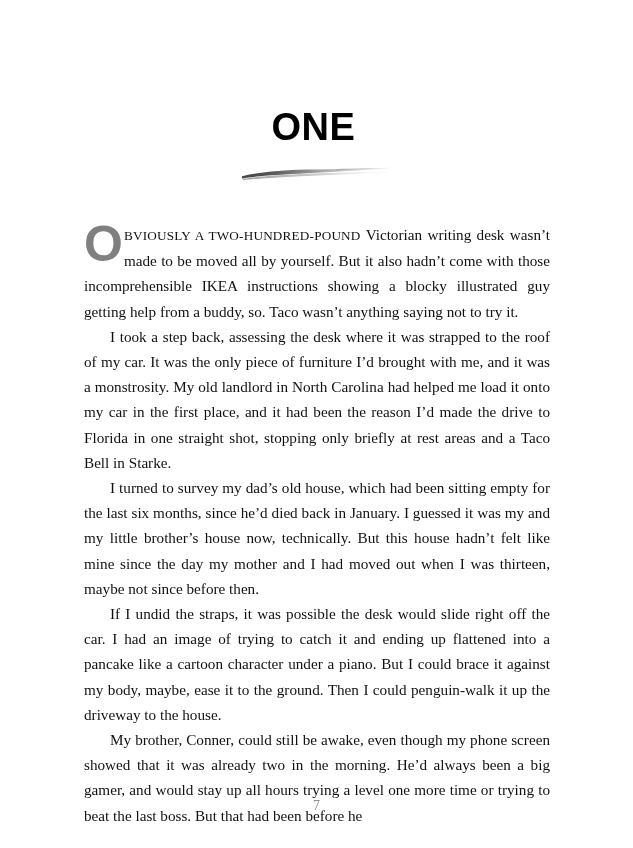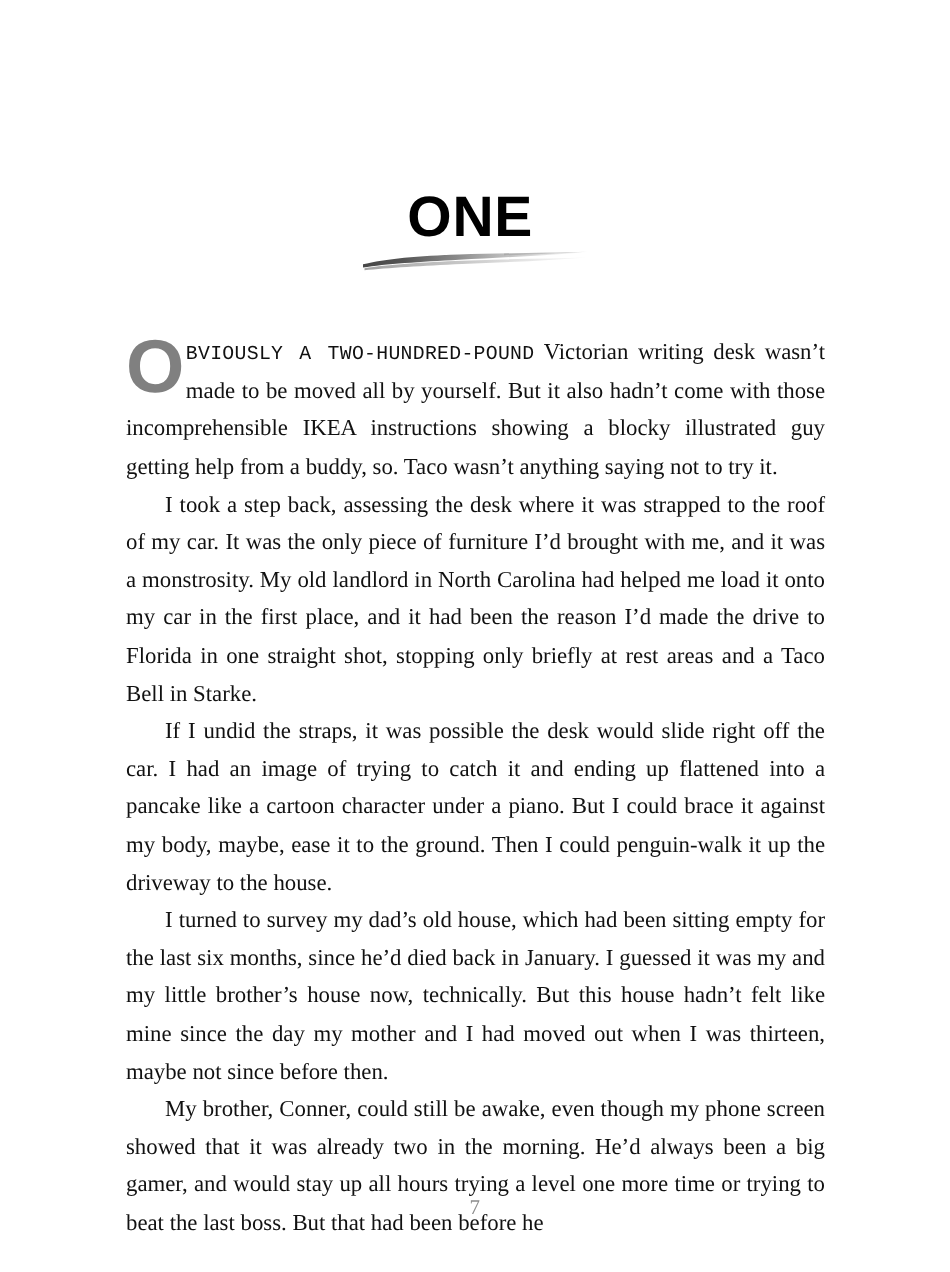--- a/index.html
+++ b/index.html
@@ -13,21 +13,21 @@
     width: 633px;
     height: 848px;
     background: #ffffff;
     overflow: hidden;
     font-family: "Liberation Serif", "DejaVu Serif", serif;
   }
 
   
   .chapter-title {
     position: absolute;
-    top: 126px;
+    top: 108px;
     left: 0;
     width: 627px;
     text-align: center;
     font-family: "Liberation Sans", "DejaVu Sans", sans-serif;
     font-weight: bold;
     font-size: 38px;
     letter-spacing: 0.5px;
     color: #000000;
     line-height: 1;
   }
@@ -72,21 +72,21 @@
     font-weight: bold;
     font-size: 50px;
     line-height: 0.84;
     color: #808080;
     margin: 1px 1px 0 0;
     padding: 0;
   }
 
   
   .opening-caps {
-    font-family: Liberation Mono, monospace;
+    font-family: Liberation Serif, serif;
     font-size: 13.2px;
     letter-spacing: 0.2px;
     color: #111111;
   }
 
   
   .folio {
     position: absolute;
     top: 798px;
     left: 0;
@@ -128,23 +128,23 @@
       <path d="M96,6.0 C112,5.6 132,5.2 152,4.8 C132,6.0 112,6.6 96,7.2 Z" fill="#8a8a8a" opacity="0.35"></path>
     </svg>
   </div>
 
   <div class="body-text">
 
     <p class="first"><span class="dropcap">O</span><span class="opening-caps">BVIOUSLY A TWO-HUNDRED-POUND</span><span> Victorian writing desk wasn’t made to be moved all by yourself. But it also hadn’t come with those incomprehensible IKEA instructions showing a blocky illustrated guy getting help from a buddy, so. Taco wasn’t anything saying not to try it.</span></p>
 
     <p>I took a step back, assessing the desk where it was strapped to the roof of my car. It was the only piece of furniture I’d brought with me, and it was a monstrosity. My old landlord in North Carolina had helped me load it onto my car in the first place, and it had been the reason I’d made the drive to Florida in one straight shot, stopping only briefly at rest areas and a Taco Bell in Starke.</p>
 
+    <p>I turned to survey my dad’s old house, which had been sitting empty for the last six months, since he’d died back in January. I guessed it was my and my little brother’s house now, technically. But this house hadn’t felt like mine since the day my mother and I had moved out when I was thirteen, maybe not since before then.</p>
+
     <p>If I undid the straps, it was possible the desk would slide right off the car. I had an image of trying to catch it and ending up flattened into a pancake like a cartoon character under a piano. But I could brace it against my body, maybe, ease it to the ground. Then I could penguin-walk it up the driveway to the house.</p>
-
-    <p>I turned to survey my dad’s old house, which had been sitting empty for the last six months, since he’d died back in January. I guessed it was my and my little brother’s house now, technically. But this house hadn’t felt like mine since the day my mother and I had moved out when I was thirteen, maybe not since before then.</p>
 
     <p>My brother, Conner, could still be awake, even though my phone screen showed that it was already two in the morning. He’d always been a big gamer, and would stay up all hours trying a level one more time or trying to beat the last boss. But that had been before he</p>
 
   </div>
 
   <div class="folio">7</div>
 
 </div>
 
 </body></html>

